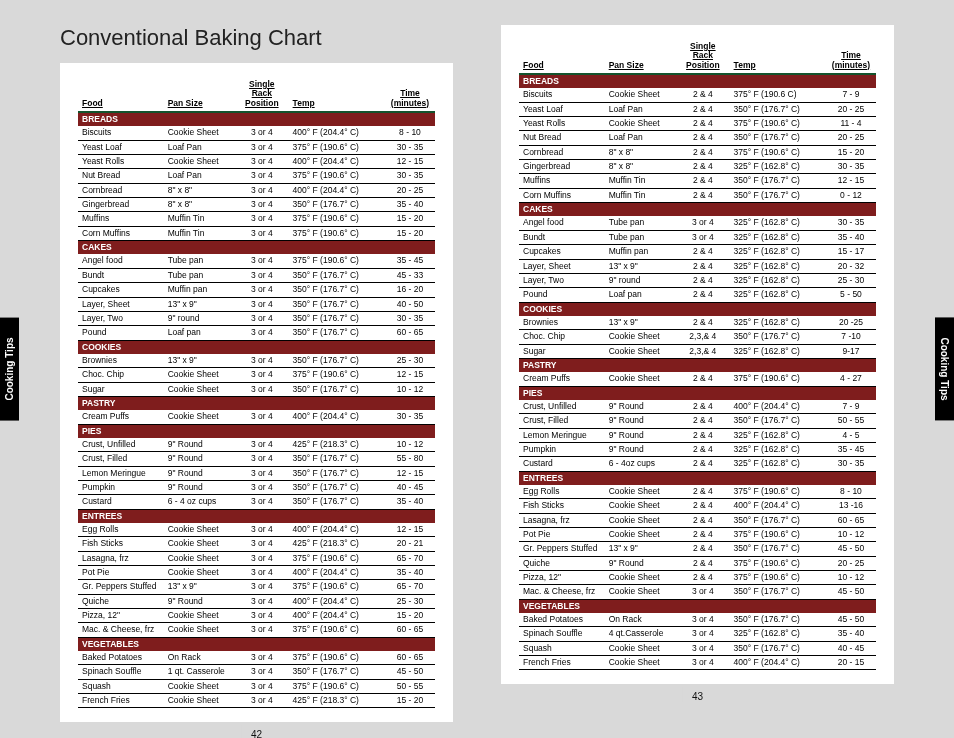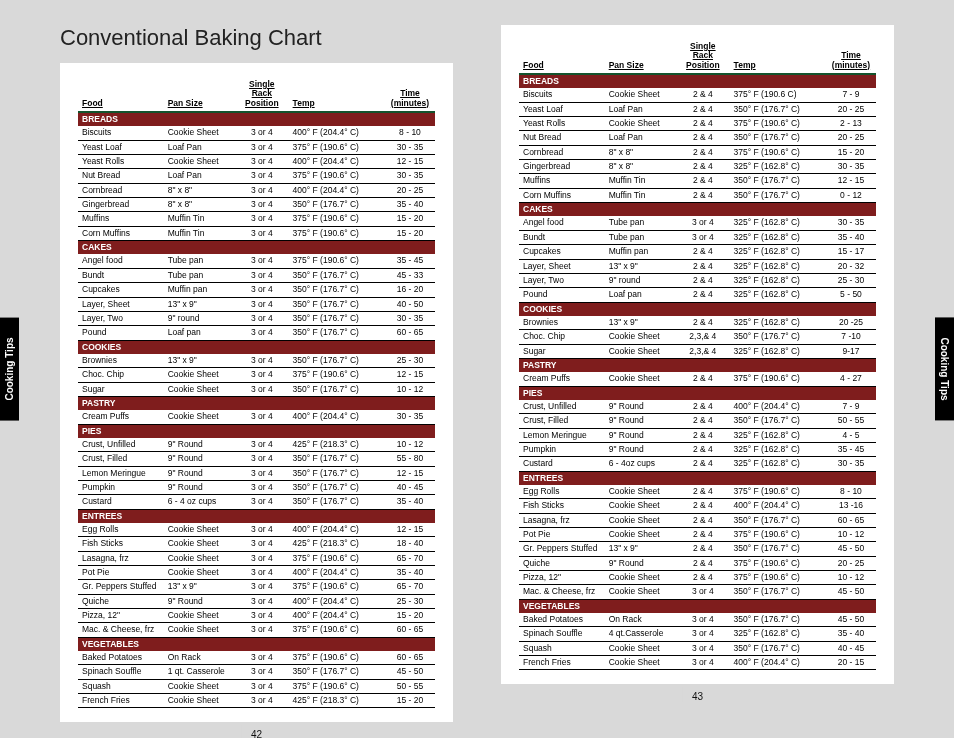--- a/index.html
+++ b/index.html
@@ -310,21 +310,21 @@
                 <td>Cookie Sheet</td>
                 <td class="c3">3 or 4</td>
                 <td>400° F (204.4° C)</td>
                 <td class="c5">12 - 15</td>
               </tr>
               <tr>
                 <td>Fish Sticks</td>
                 <td>Cookie Sheet</td>
                 <td class="c3">3 or 4</td>
                 <td>425° F (218.3° C)</td>
-                <td class="c5">18 - 40</td>
+                <td class="c5">20 - 21</td>
               </tr>
               <tr>
                 <td>Lasagna, frz</td>
                 <td>Cookie Sheet</td>
                 <td class="c3">3 or 4</td>
                 <td>375° F (190.6° C)</td>
                 <td class="c5">65 - 70</td>
               </tr>
               <tr>
                 <td>Pot Pie</td>
@@ -432,21 +432,21 @@
                 <td>Loaf Pan</td>
                 <td class="c3">2 &amp; 4</td>
                 <td>350° F (176.7° C)</td>
                 <td class="c5">20 - 25</td>
               </tr>
               <tr>
                 <td>Yeast Rolls</td>
                 <td>Cookie Sheet</td>
                 <td class="c3">2 &amp; 4</td>
                 <td>375° F (190.6° C)</td>
-                <td class="c5">2 - 13</td>
+                <td class="c5">11 - 4</td>
               </tr>
               <tr>
                 <td>Nut Bread</td>
                 <td>Loaf Pan</td>
                 <td class="c3">2 &amp; 4</td>
                 <td>350° F (176.7° C)</td>
                 <td class="c5">20 - 25</td>
               </tr>
               <tr>
                 <td>Cornbread</td>

